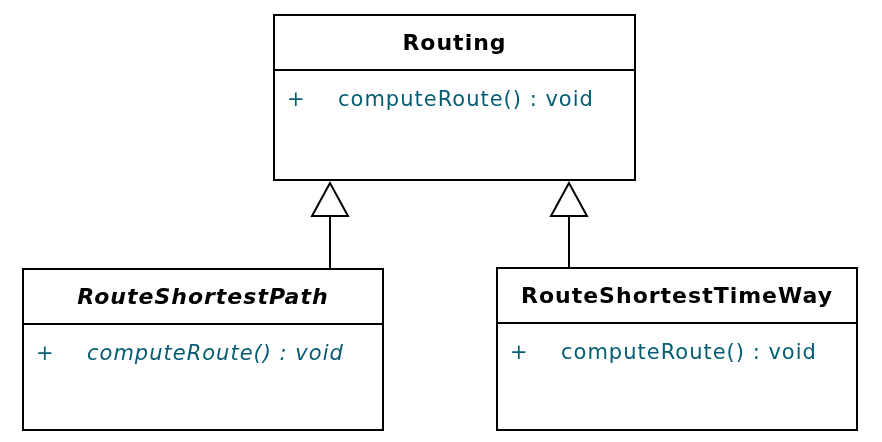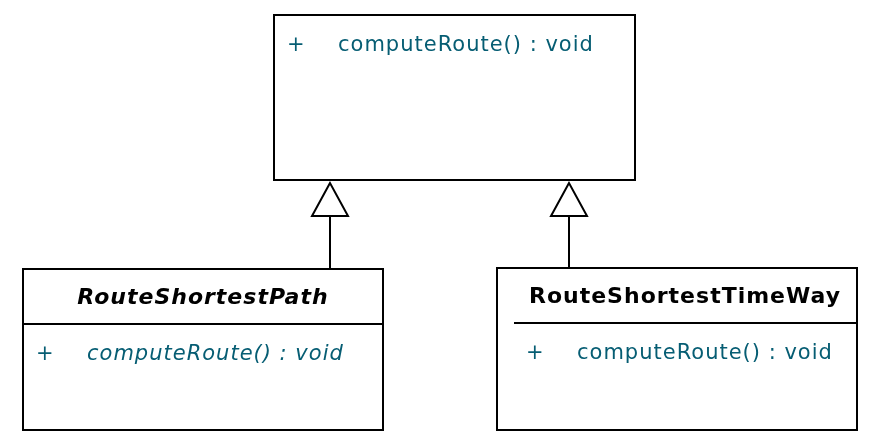--- a/index.html
+++ b/index.html
@@ -80,39 +80,40 @@
       <line x1="330" y1="216" x2="330" y2="269"></line>
       <polygon points="330,183 312,216 348,216"></polygon>
     </g>
     <g>
       <line x1="569" y1="216" x2="569" y2="268"></line>
       <polygon points="569,183 551,216 587,216"></polygon>
     </g>
   </svg>
 
   <div class="class-box" style="left:273px; top:14px; width:363px; height:167px;">
+    <div class="class-title">Routing</div>
     <div class="class-methods">
       <div class="method-row">
         <span class="method-vis">+</span>
         <span class="method-sig">computeRoute() : void</span>
       </div>
     </div>
   </div>
 
   <div class="class-box" style="left:22px; top:268px; width:362px; height:163px;font-style:italic;">
     <div class="class-title">RouteShortestPath</div>
     <div class="class-methods">
       <div class="method-row">
         <span class="method-vis">+</span>
         <span class="method-sig">computeRoute() : void</span>
       </div>
     </div>
   </div>
 
-  <div class="class-box" style="left:496px; top:267px; width:362px; height:164px;padding-left:16px;">
+  <div class="class-box" style="left:496px; top:267px; width:362px; height:164px;">
     <div class="class-title">RouteShortestTimeWay</div>
     <div class="class-methods">
       <div class="method-row">
         <span class="method-vis">+</span>
         <span class="method-sig">computeRoute() : void</span>
       </div>
     </div>
   </div>
 
 </div>

